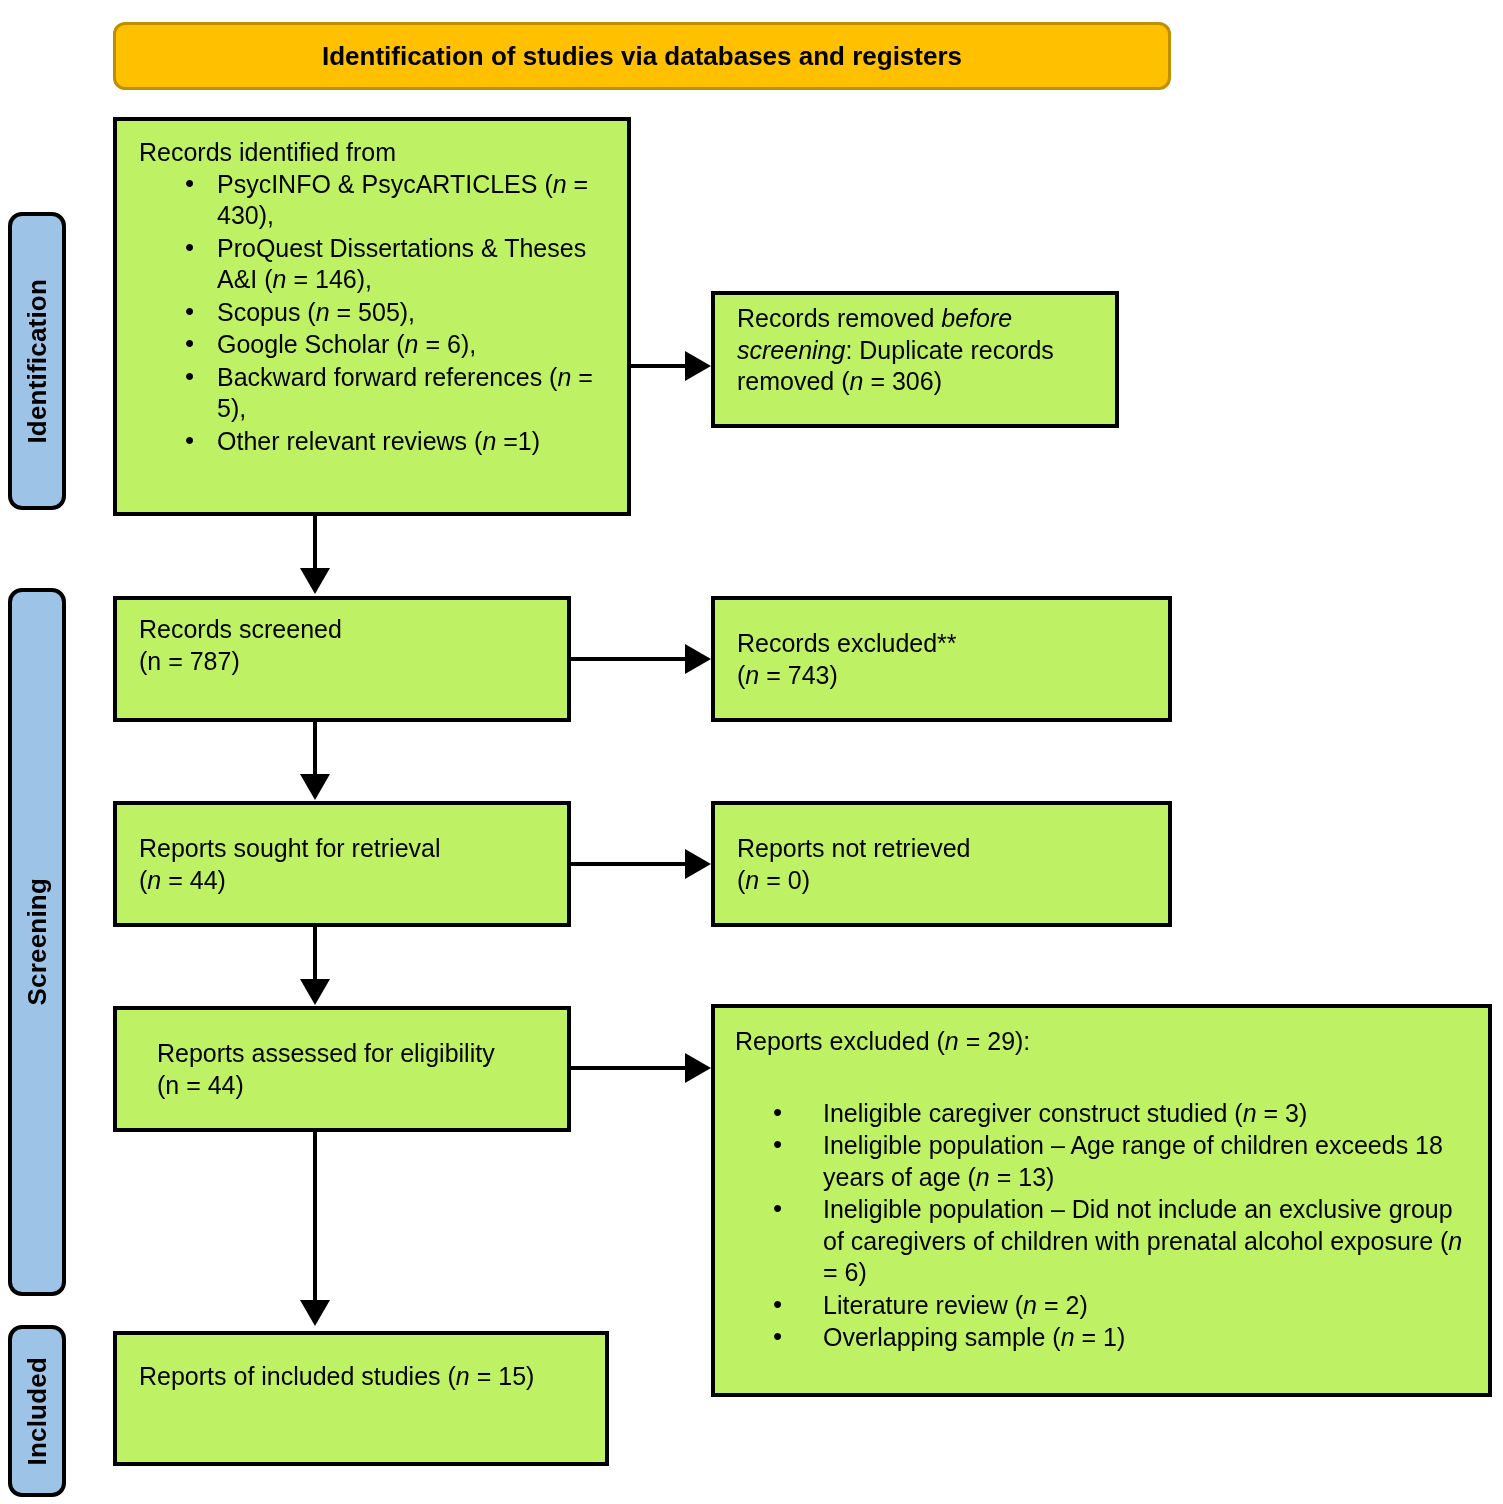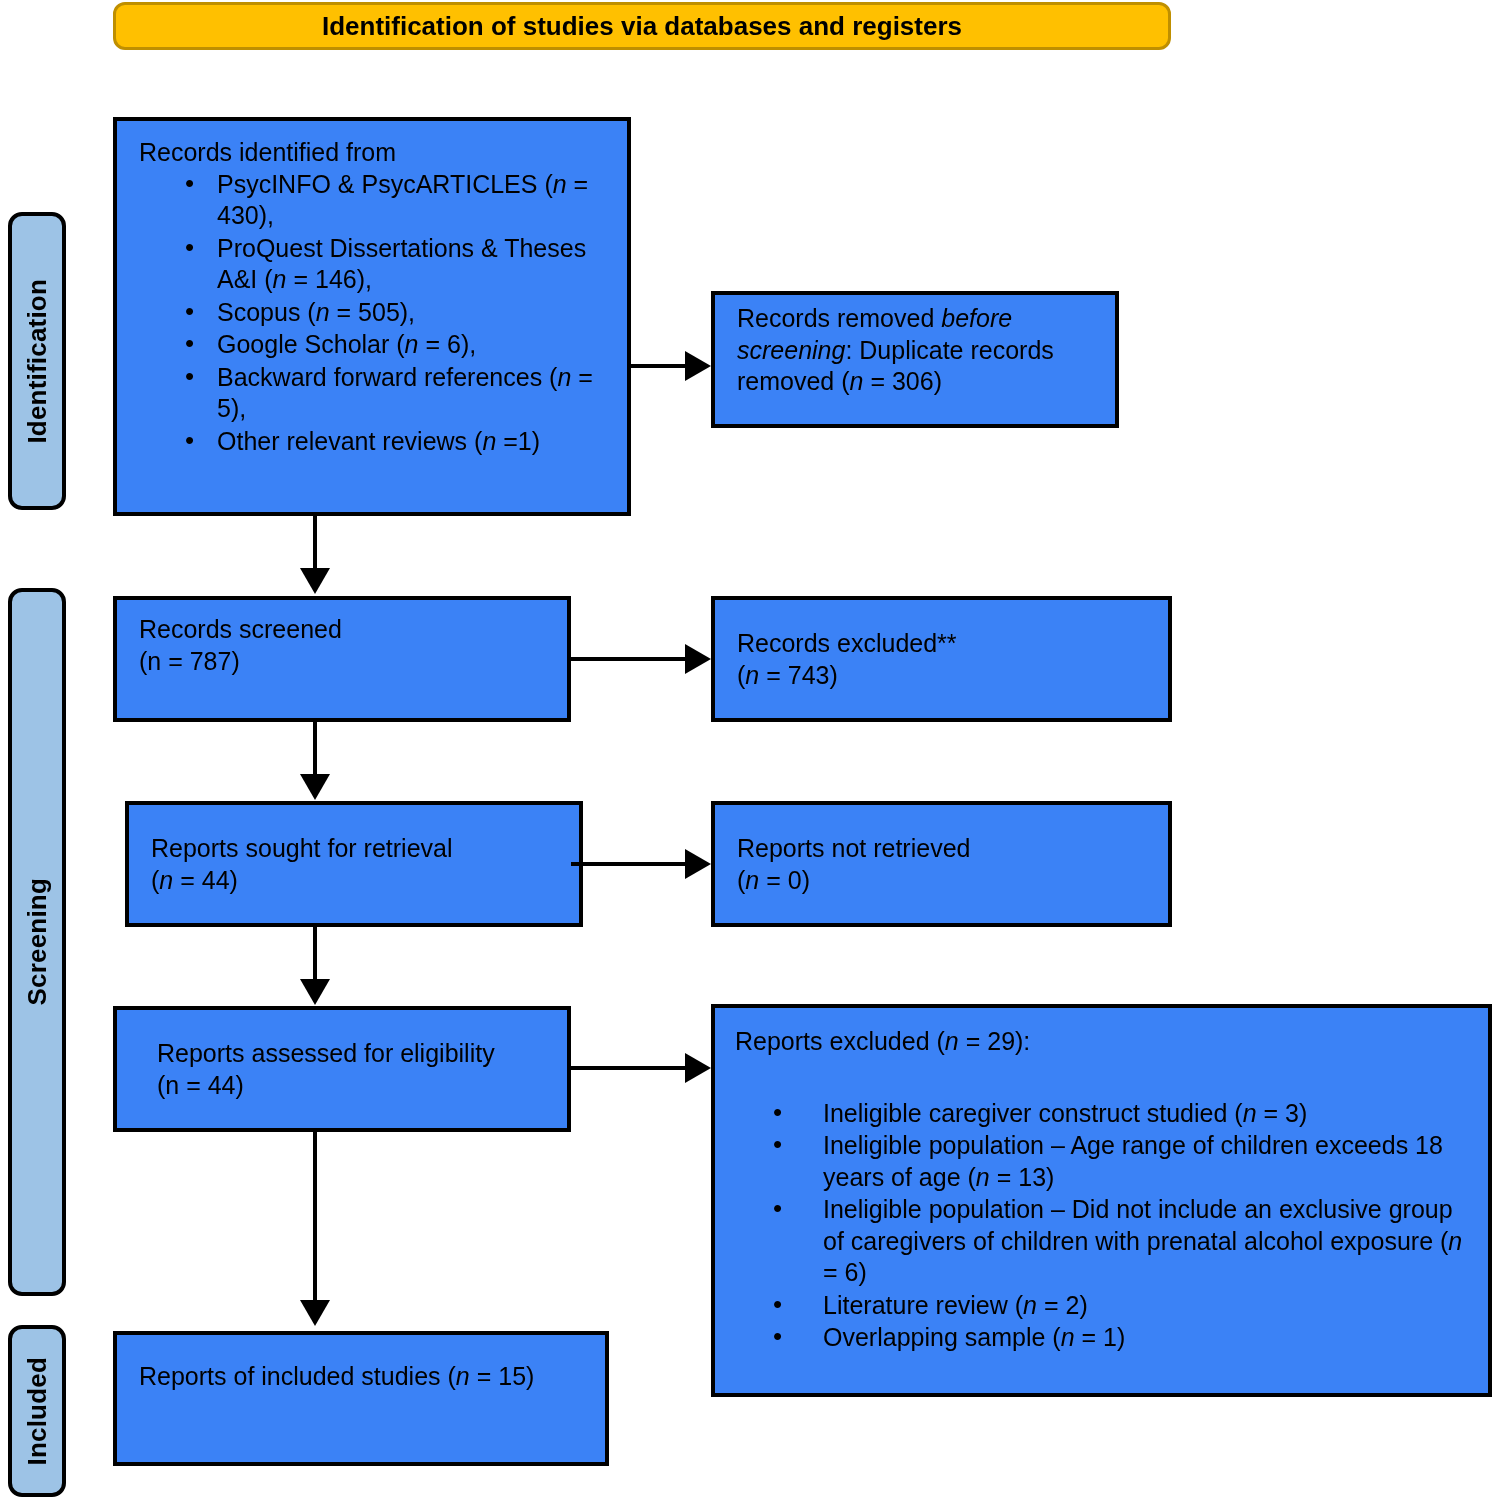--- a/index.html
+++ b/index.html
@@ -50,21 +50,21 @@
     align-items: center;
     justify-content: center;
     color: #000000;
     font-weight: bold;
     font-size: 26px;
   }
 
   
   .flow-box {
     position: absolute;
-    background: #3b82f6;
+    background: #bef264;
     border: 4px solid #000000;
     box-sizing: border-box;
     color: #000000;
     font-size: 25px;
     line-height: 1.26;
     padding: 14px 14px 10px 22px;
   }
   .flow-box .txt { display: block; }
   .flow-box em { font-style: italic; }
 
@@ -120,21 +120,21 @@
     border-top: 15px solid transparent;
     border-bottom: 15px solid transparent;
     border-left: 26px solid #000000;
   }
 </style>
 </head>
 <body>
 
 <div id="canvas">
 
-  <div class="banner" style="left:113px; top:2px; width:1058px; height:48px;">
+  <div class="banner" style="left:113px; top:22px; width:1058px; height:68px;">
     <span>Identification of studies via databases and registers</span>
   </div>
 
   <div class="phase-bar" style="left:8px; top:212px; width:58px; height:298px;">
     <span class="phase-label">Identification</span>
   </div>
 
   <div class="phase-bar" style="left:8px; top:588px; width:58px; height:708px;">
     <span class="phase-label">Screening</span>
   </div>
@@ -176,21 +176,21 @@
   <div class="arrow-right" style="left:685px; top:644px;"></div>
 
   <div class="flow-box" style="left:711px; top:596px; width:461px; height:126px; padding-top:28px;">
     <span class="txt">Records excluded**</span>
     <span class="txt">(<em>n</em> = 743)</span>
   </div>
 
   <div class="vline" style="left:313px; top:722px; width:4px; height:56px;"></div>
   <div class="arrow-down" style="left:300px; top:774px;"></div>
 
-  <div class="flow-box" style="left:113px; top:801px; width:458px; height:126px; padding-top:28px;margin-left:12px;">
+  <div class="flow-box" style="left:113px; top:801px; width:458px; height:126px; padding-top:28px;">
     <span class="txt">Reports sought for retrieval</span>
     <span class="txt">(<em>n</em> = 44)</span>
   </div>
 
   <div class="hline" style="left:571px; top:862px; width:116px;"></div>
   <div class="arrow-right" style="left:685px; top:849px;"></div>
 
   <div class="flow-box" style="left:711px; top:801px; width:461px; height:126px; padding-top:28px;">
     <span class="txt">Reports not retrieved</span>
     <span class="txt">(<em>n</em> = 0)</span>

